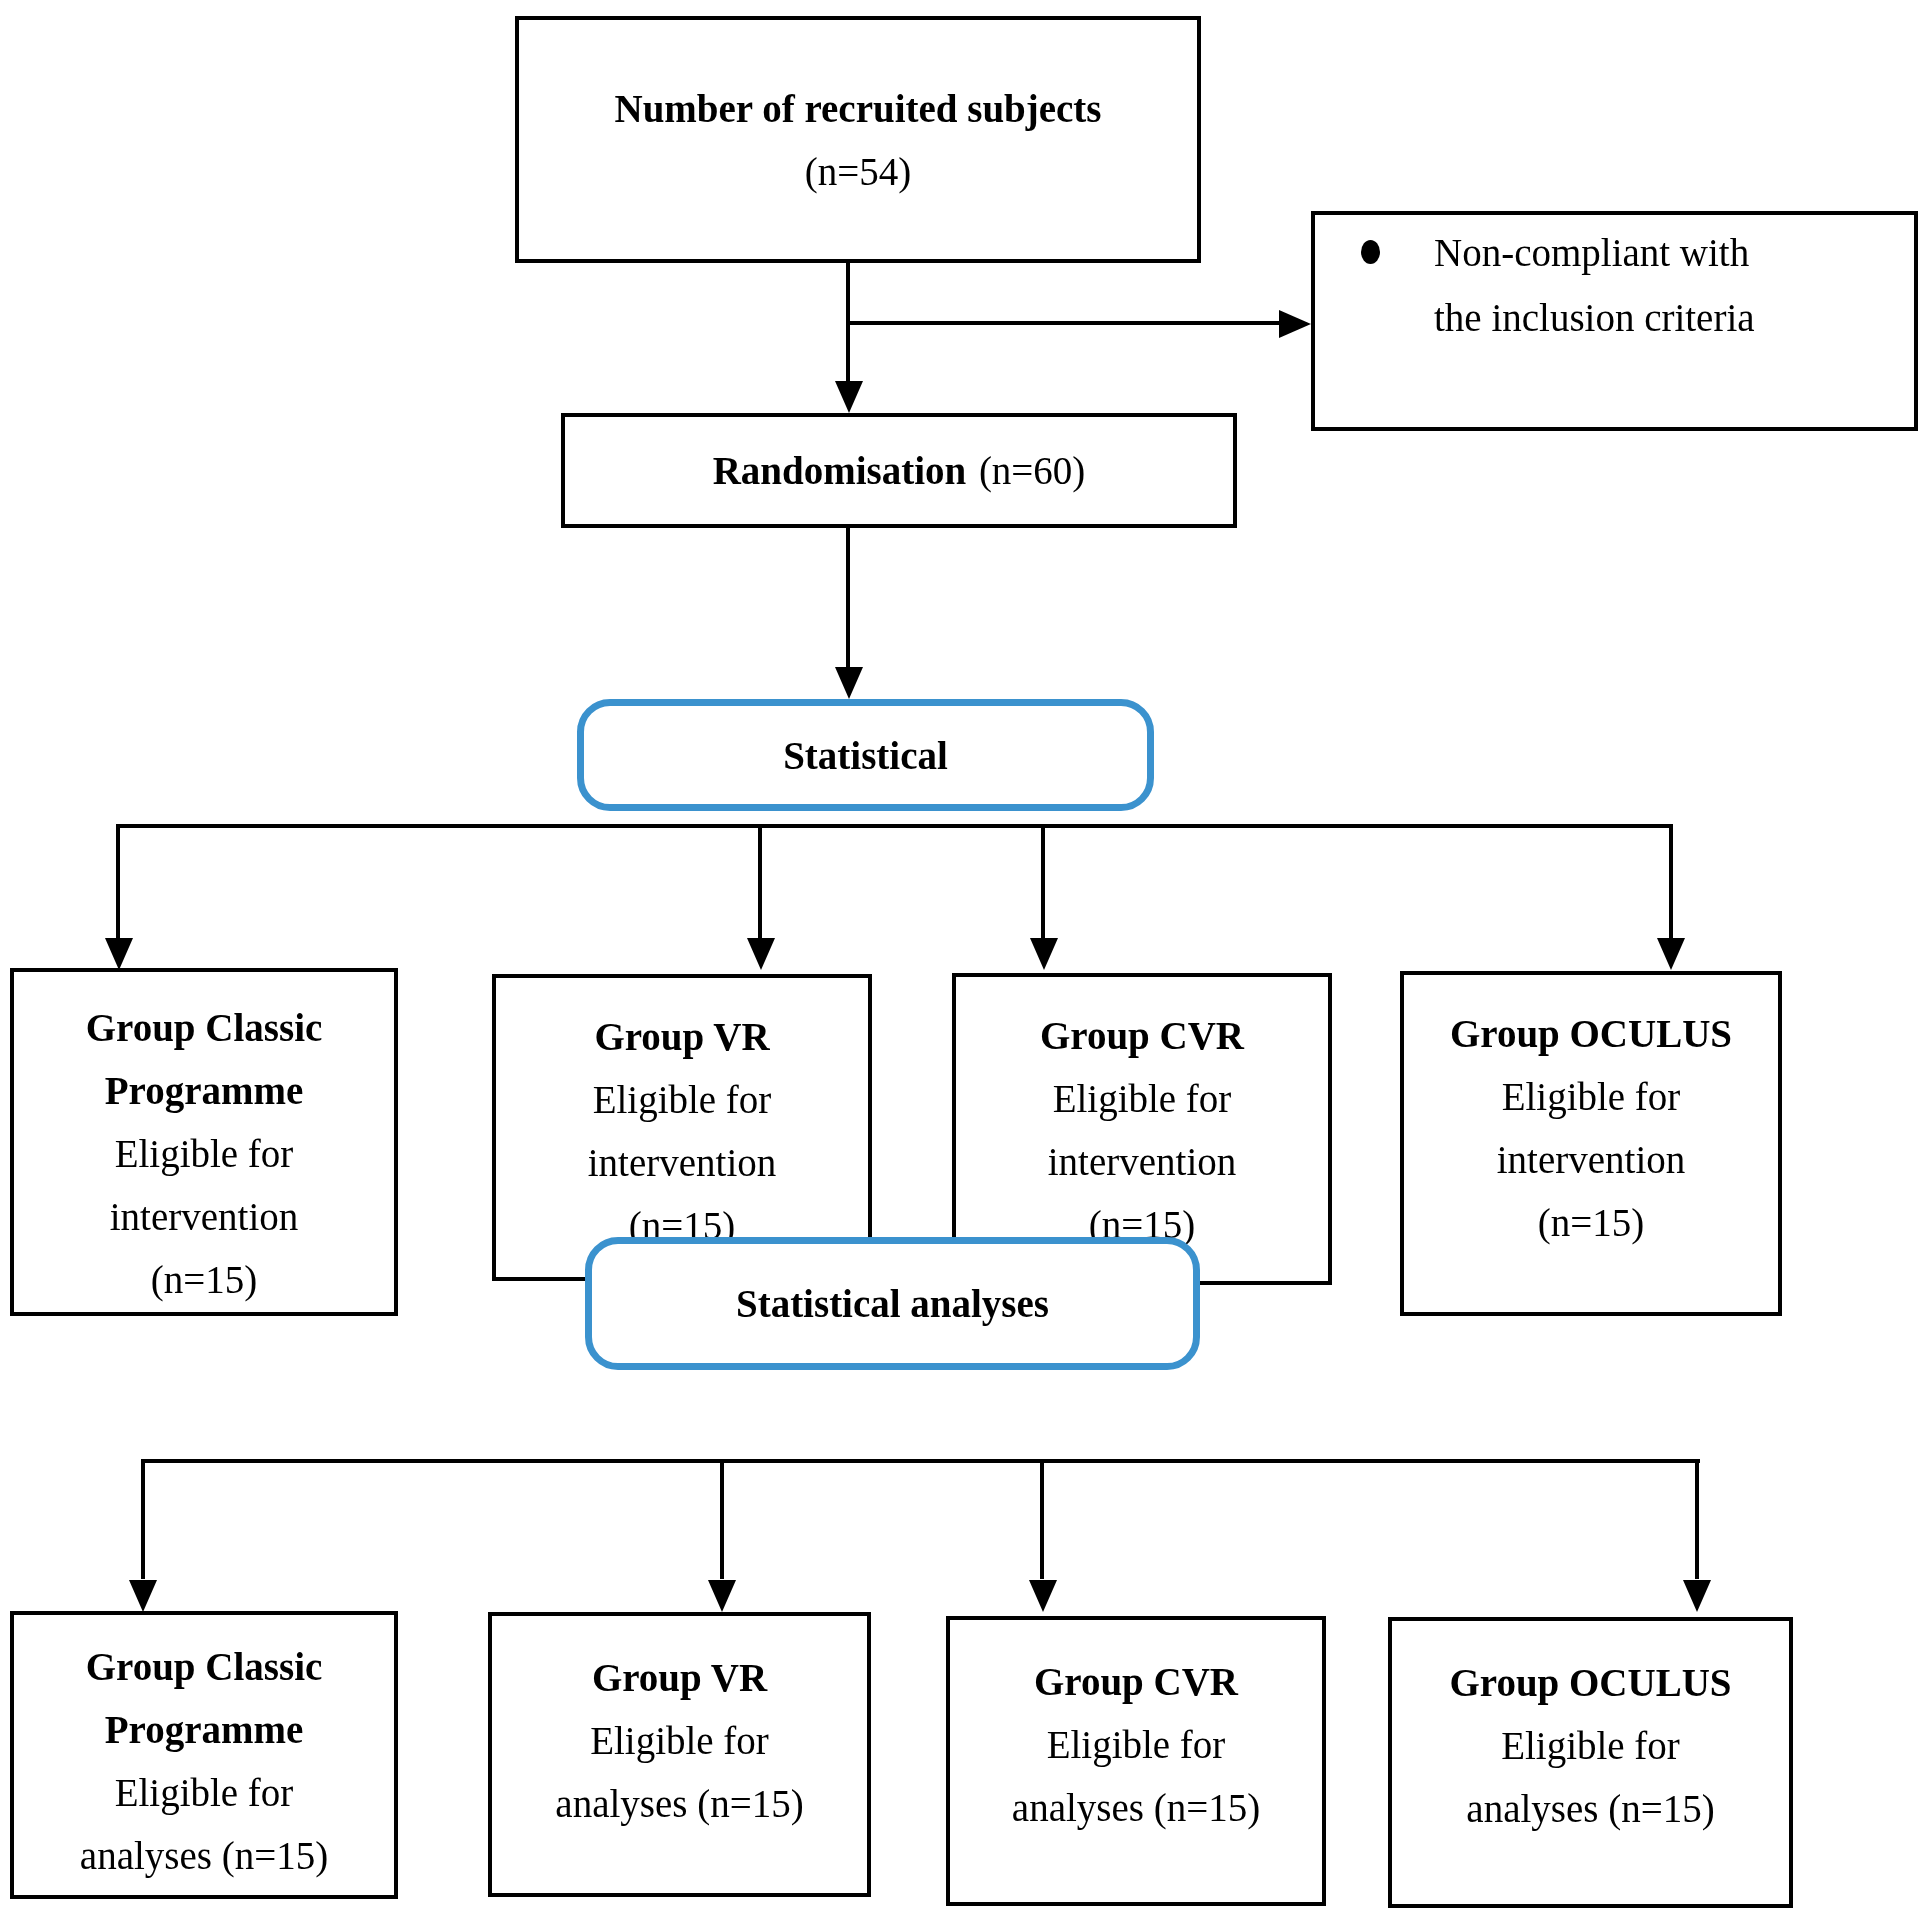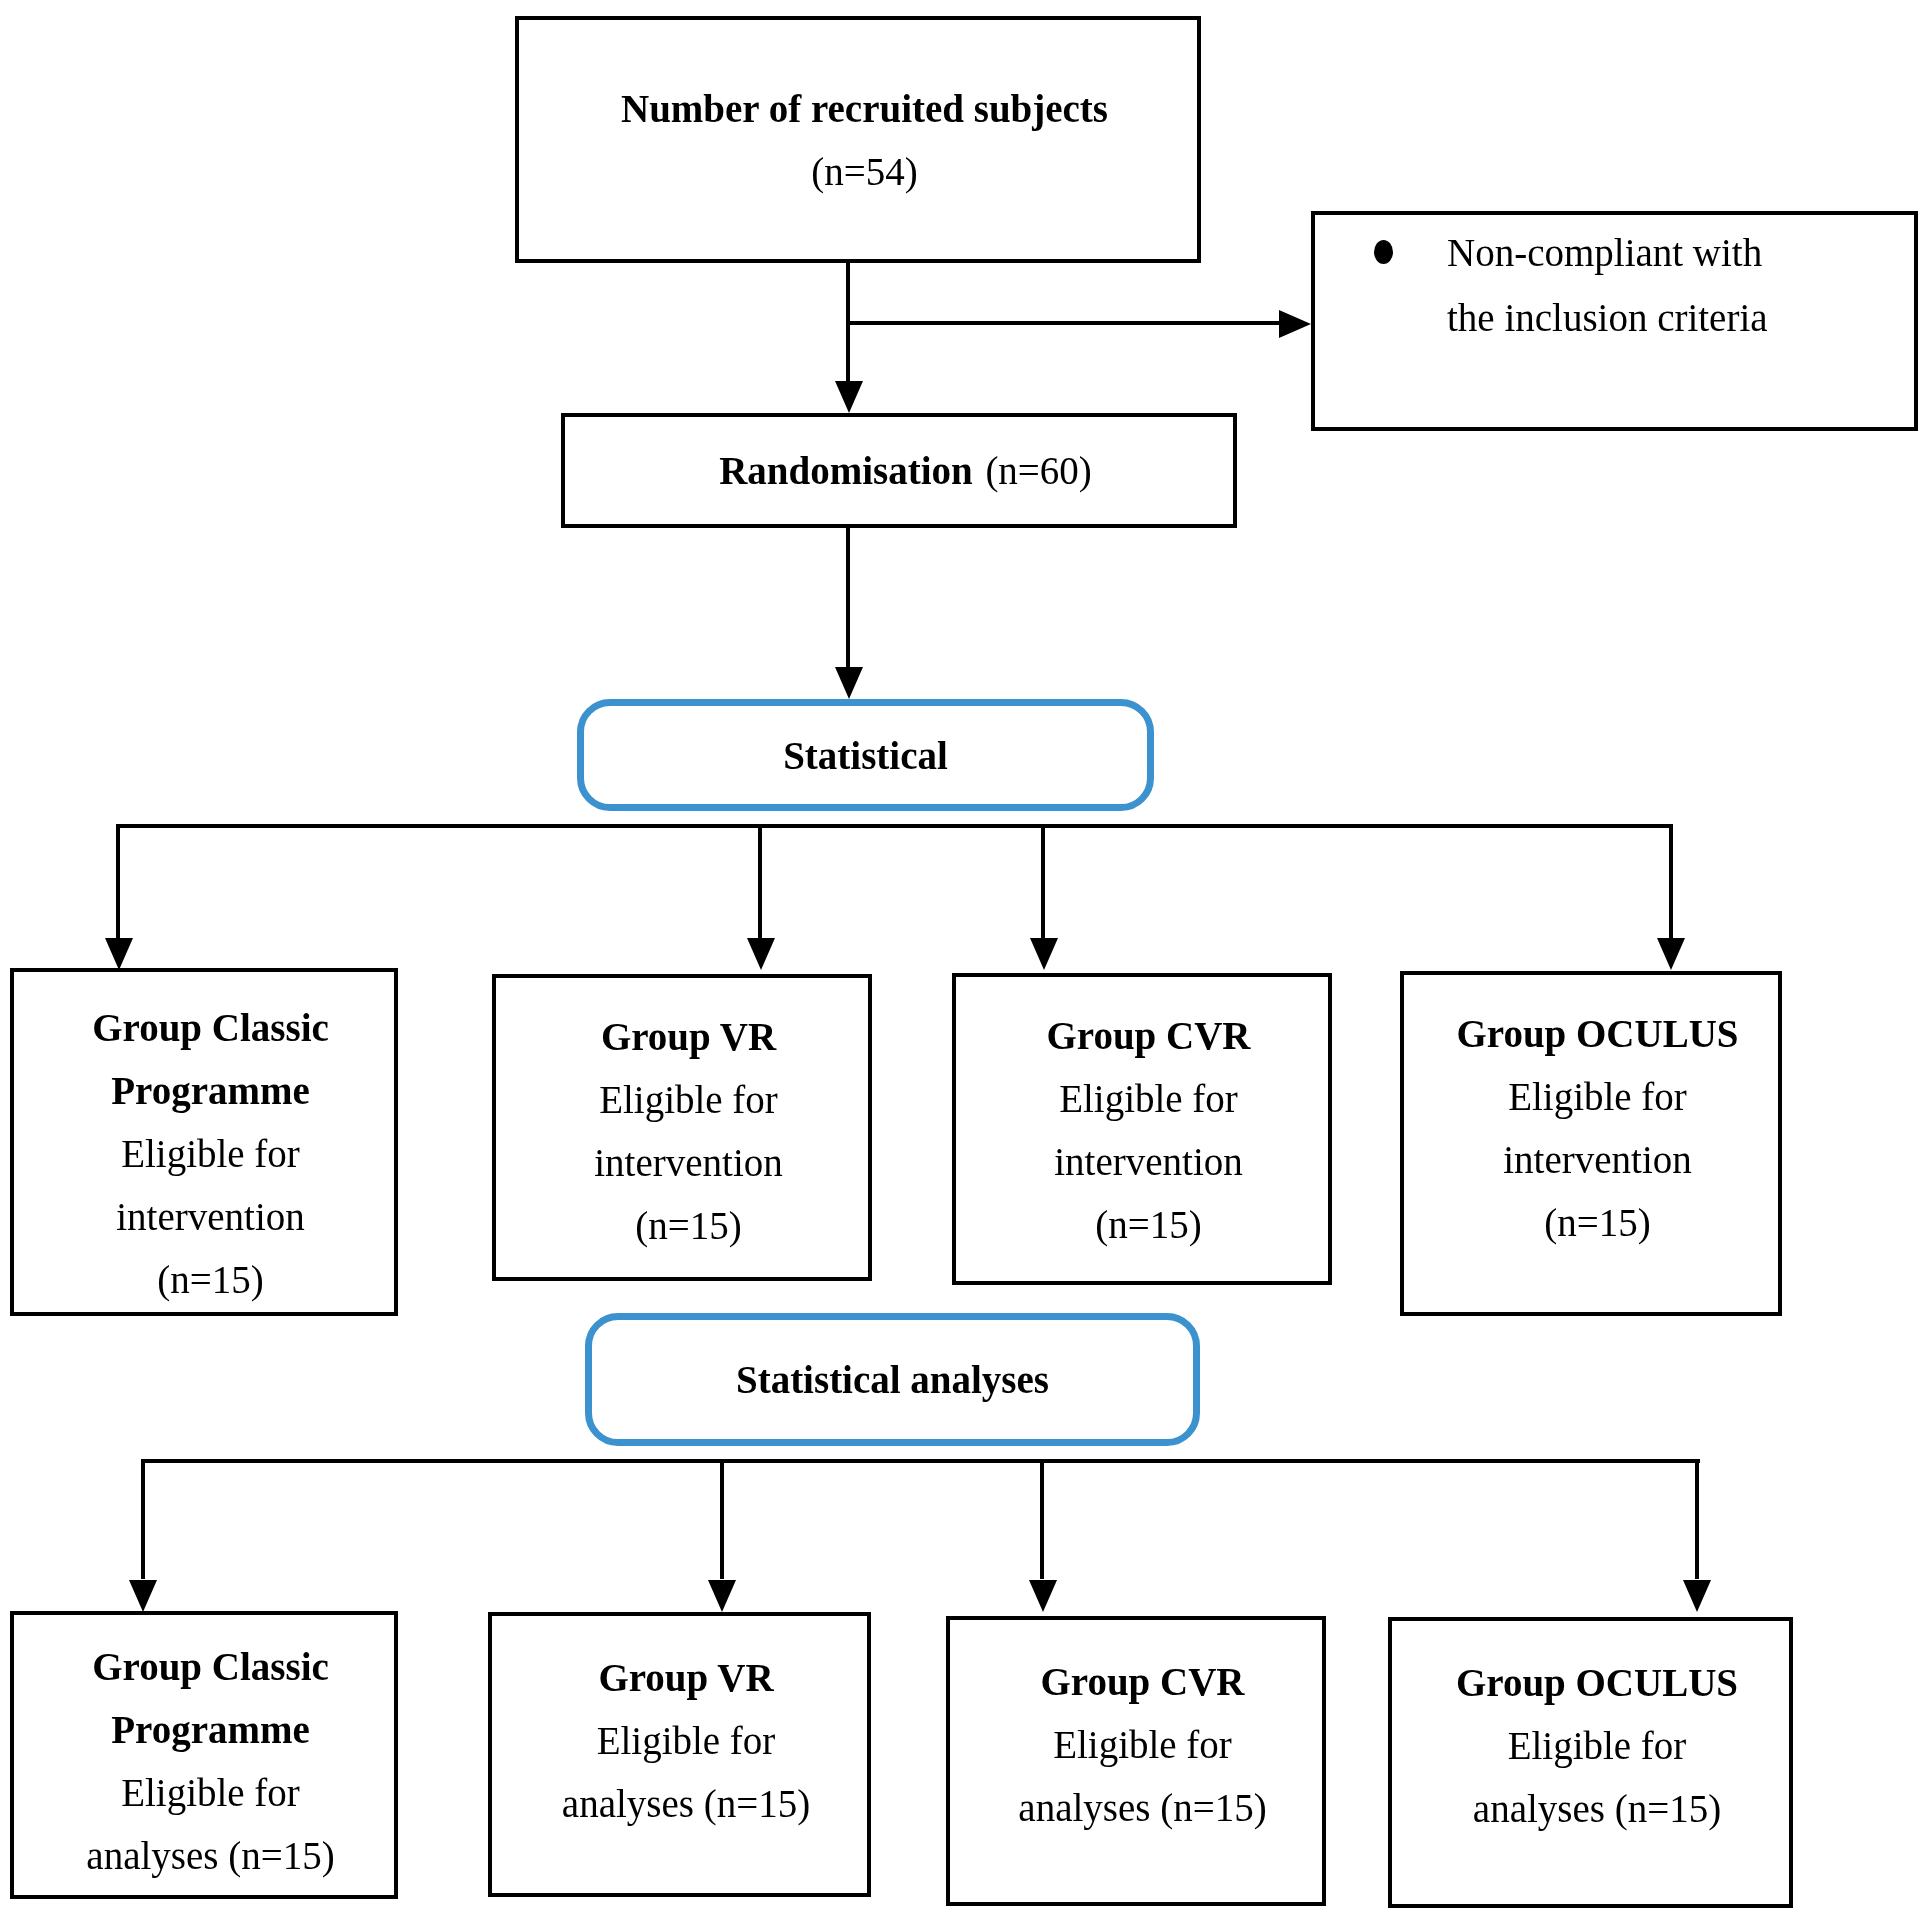--- a/index.html
+++ b/index.html
@@ -16,21 +16,20 @@
   .box {
     position: absolute;
     border: 4.4px solid #000000;
     background: #ffffff;
     display: flex;
     flex-direction: column;
     align-items: center;
     text-align: center;
     font-size: 39px;
     line-height: 63px;
-    padding-left: 13px;
   }
   .vcenter { justify-content: center; }
   .bold { font-weight: bold; }
   .line { white-space: nowrap; }
   .stage {
     position: absolute;
     border: 7px solid #3b92ce;
     border-radius: 33px;
     background: #ffffff;
     display: flex;
@@ -132,21 +131,21 @@
     <div class="line">(n=15)</div>
   </div>
 
   <div class="box" style="left:1400px;top:971px;width:382px;height:345px;padding-top:27px;">
     <div class="line bold">Group OCULUS</div>
     <div class="line">Eligible for</div>
     <div class="line">intervention</div>
     <div class="line">(n=15)</div>
   </div>
 
-  <div class="stage" style="left:585px;top:1313px;width:615px;height:133px;">
+  <div class="stage" style="left:585px;top:1237px;width:615px;height:133px;">
     <span>Statistical analyses</span>
   </div>
 
   <div class="hline" style="left:141px;top:1459px;width:1559px;"></div>
   <div class="vline" style="left:141px;top:1459px;height:120px;"></div>
   <div class="arrow-down" style="left:129px;top:1580px;"></div>
   <div class="vline" style="left:720px;top:1459px;height:120px;"></div>
   <div class="arrow-down" style="left:708px;top:1580px;"></div>
   <div class="vline" style="left:1040px;top:1459px;height:120px;"></div>
   <div class="arrow-down" style="left:1029px;top:1580px;"></div>

